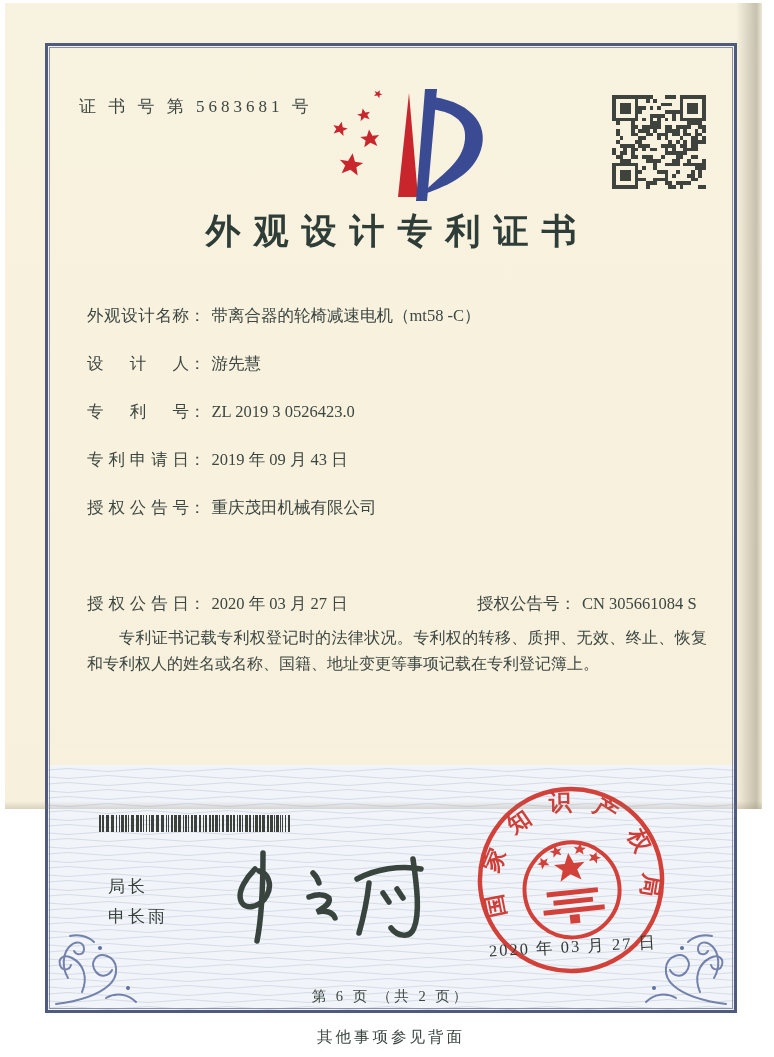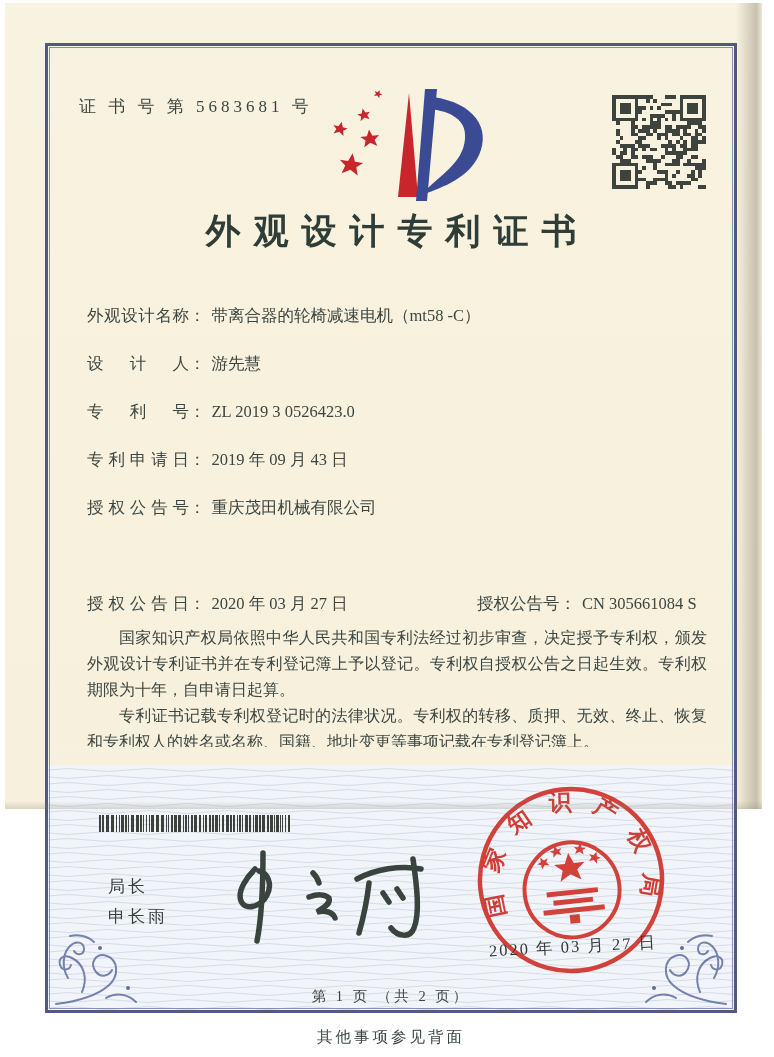--- a/index.html
+++ b/index.html
@@ -416,21 +416,20 @@
       <span class="flabel">授权公告号</span><span class="fcolon">：</span><span>重庆茂田机械有限公司</span>
     </div>
     <div class="frow" style="top:590px; width:640px">
       <span class="flabel">授权公告日</span><span class="fcolon">：</span><span>2020 年 03 月 27 日</span>
       <span class="frow2">
         <span>授权公告号</span><span class="fcolon">：</span><span>CN 305661084 S</span>
       </span>
     </div>
 
     <div class="paras">
-      <p>国家知识产权局依照中华人民共和国专利法经过初步审查，决定授予专利权，颁发外观设计专利证书并在专利登记簿上予以登记。专利权自授权公告之日起生效。专利权期限为十年，自申请日起算。</p>
       <p>专利证书记载专利权登记时的法律状况。专利权的转移、质押、无效、终止、恢复和专利权人的姓名或名称、国籍、地址变更等事项记载在专利登记簿上。</p>
     </div>
 
     <div class="panel">
       <div class="panel-fade"></div>
       <svg class="guilloche" id="guilloche" width="686" height="246">
           <path d="M0 5 q20 -3 40 0 q20 3 40 0 q20 -3 40 0 q20 3 40 0 q20 -3 40 0 q20 3 40 0 q20 -3 40 0 q20 3 40 0 q20 -3 40 0 q20 3 40 0 q20 -3 40 0 q20 3 40 0 q20 -3 40 0 q20 3 40 0 q20 -3 40 0 q20 3 40 0 q20 -3 40 0 q20 3 40 0" fill="none" stroke="#bcc8da" stroke-width="0.9" opacity="0.6"></path>
           <path d="M0 12 q20 3 40 0 q20 -3 40 0 q20 3 40 0 q20 -3 40 0 q20 3 40 0 q20 -3 40 0 q20 3 40 0 q20 -3 40 0 q20 3 40 0 q20 -3 40 0 q20 3 40 0 q20 -3 40 0 q20 3 40 0 q20 -3 40 0 q20 3 40 0 q20 -3 40 0 q20 3 40 0 q20 -3 40 0" fill="none" stroke="#bcc8da" stroke-width="0.9" opacity="0.6"></path>
           <path d="M0 19 q20 -3 40 0 q20 3 40 0 q20 -3 40 0 q20 3 40 0 q20 -3 40 0 q20 3 40 0 q20 -3 40 0 q20 3 40 0 q20 -3 40 0 q20 3 40 0 q20 -3 40 0 q20 3 40 0 q20 -3 40 0 q20 3 40 0 q20 -3 40 0 q20 3 40 0 q20 -3 40 0 q20 3 40 0" fill="none" stroke="#bcc8da" stroke-width="0.9" opacity="0.6"></path>
           <path d="M0 26 q20 3 40 0 q20 -3 40 0 q20 3 40 0 q20 -3 40 0 q20 3 40 0 q20 -3 40 0 q20 3 40 0 q20 -3 40 0 q20 3 40 0 q20 -3 40 0 q20 3 40 0 q20 -3 40 0 q20 3 40 0 q20 -3 40 0 q20 3 40 0 q20 -3 40 0 q20 3 40 0 q20 -3 40 0" fill="none" stroke="#bcc8da" stroke-width="0.9" opacity="0.6"></path>
@@ -593,21 +592,21 @@
             <rect x="-26" y="0" width="52" height="5"></rect>
             <rect x="-20" y="9" width="40" height="5"></rect>
             <rect x="-31" y="18" width="62" height="5"></rect>
             <rect x="-5" y="25" width="10" height="9"></rect>
           </g>
         </g>
       </svg>
     </div>
     <div class="seal-date">2020 年 03 月 27 日</div>
 
-    <div class="page-info">第 1 页 （共 2 页）</div>
+    <div class="page-info">第 6 页 （共 2 页）</div>
 
     <div class="frame"></div>
 
     <div class="back-note">其他事项参见背面</div>
 
     <div class="edge-shadow"></div>
     <div class="bottom-shadow"></div>
   </div>
 </div>
 

